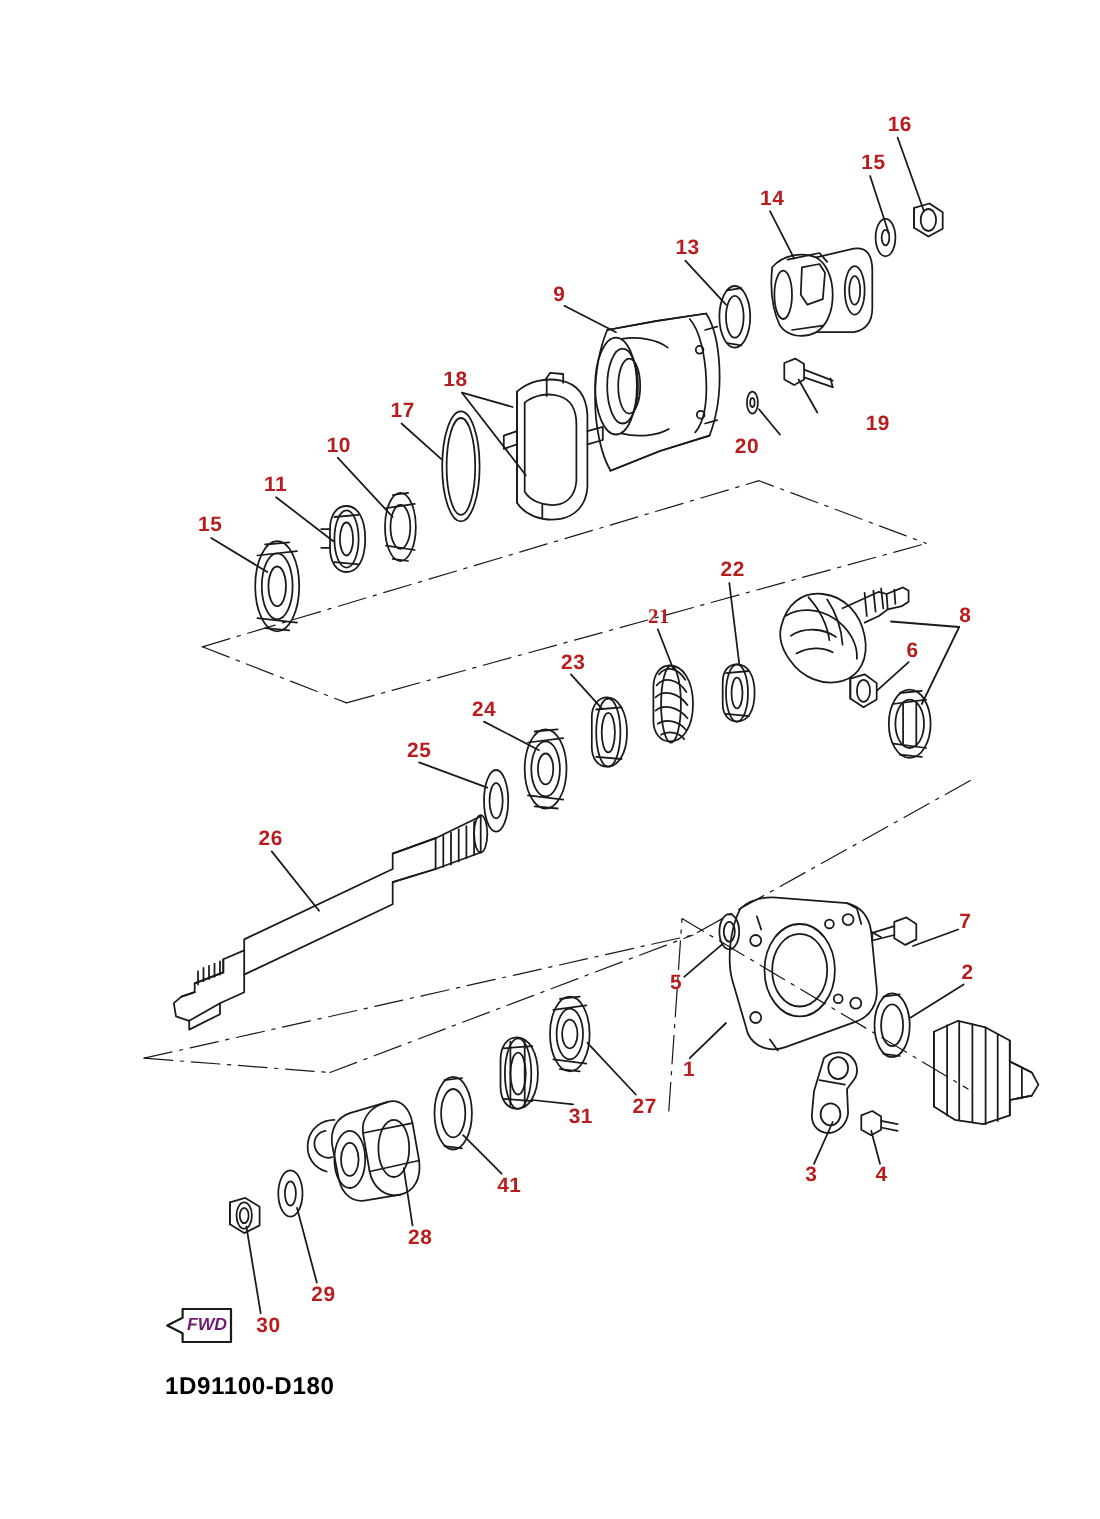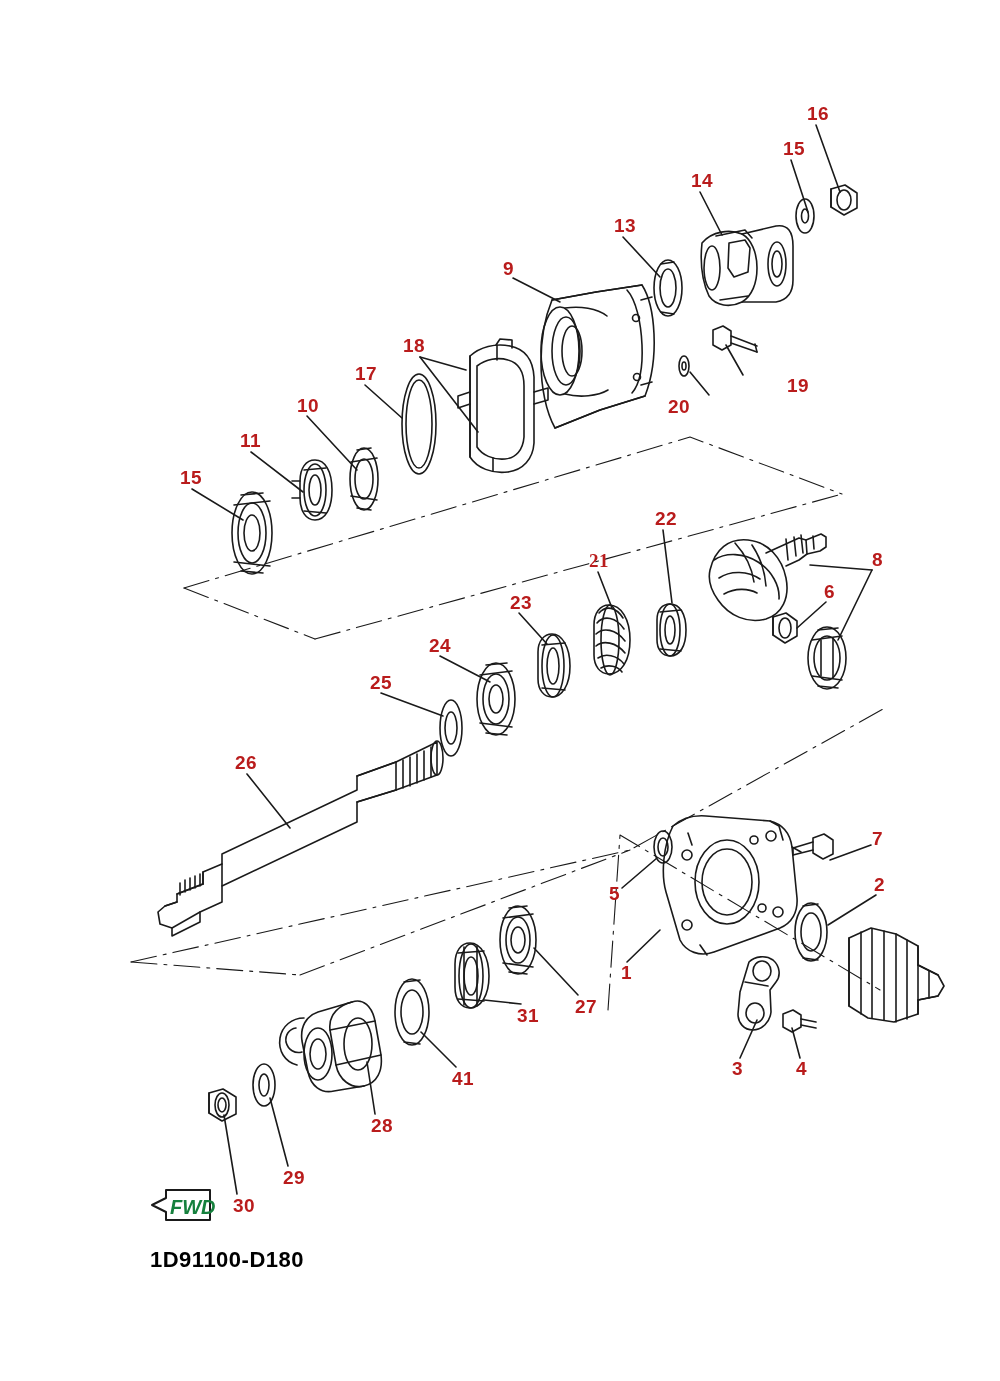--- a/index.html
+++ b/index.html
@@ -49,24 +49,24 @@
     left: 148px;
     top: 1188px;
     width: 64px;
     height: 34px;
   }
   #fwd-label {
     position: absolute;
     left: 170px;
     top: 1196px;
     font-family: "Liberation Sans", sans-serif;
-    font-size: 20px;
+    font-size: 16px;
     font-weight: bold;
     font-style: italic;
-    color: #15803d;
+    color: #701a75;
   }
 </style>
 </head>
 <body>
 
 <div id="page">
 
   <svg id="diagram-svg" viewBox="0 0 1000 1381" xmlns="http://www.w3.org/2000/svg">
     <g fill="none" stroke="#1a1a1a" stroke-width="1.6" stroke-linecap="round" stroke-linejoin="round">
 

